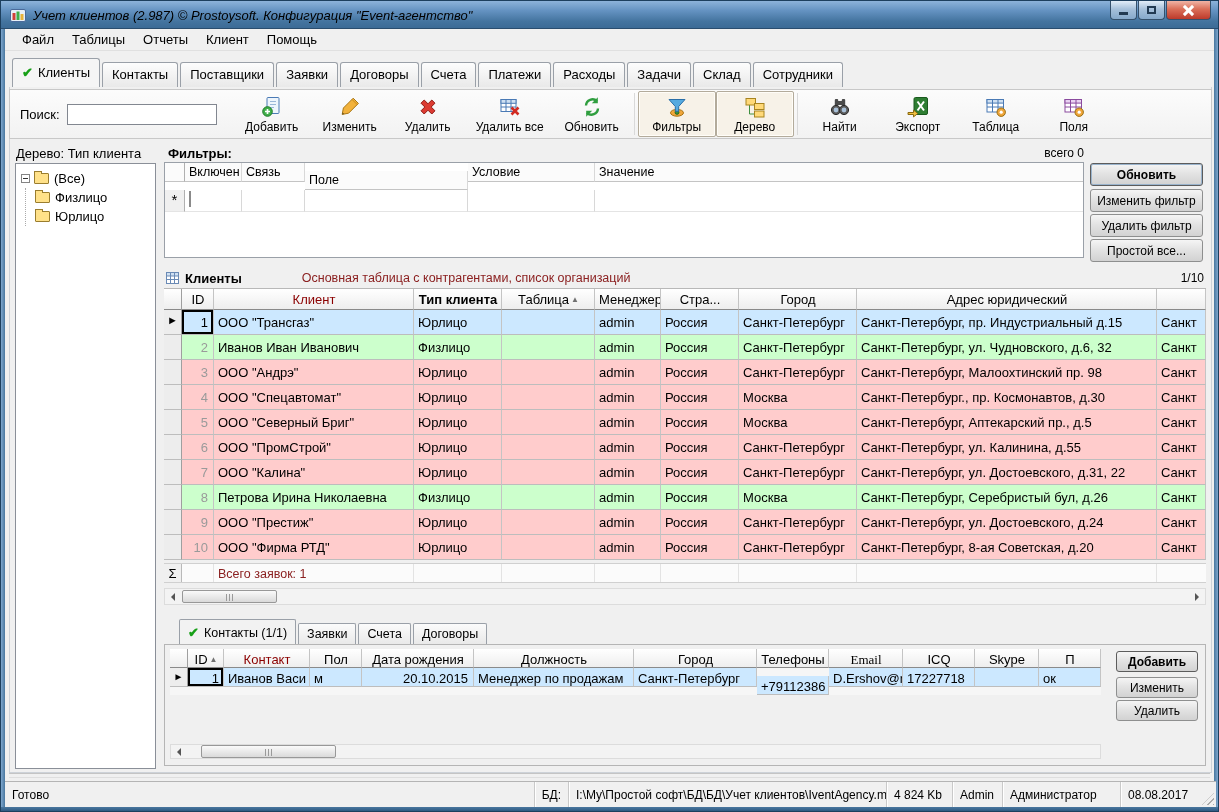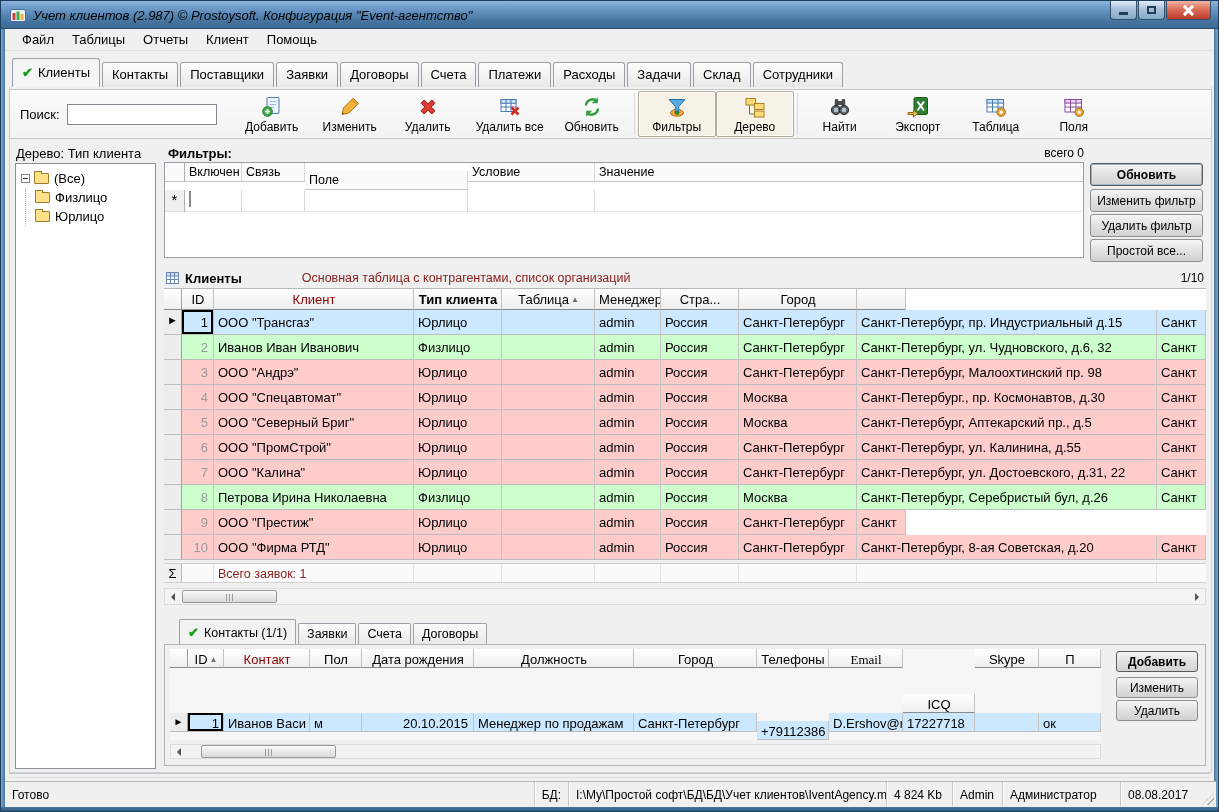--- a/index.html
+++ b/index.html
@@ -378,20 +378,21 @@
   <div class="cgrid" id="cgrid">
       <div class="crow chead">
         <div class="ccell cmark" style="width: 18px;"></div>
         <div class="ccell" style="width: 32px;"><span>ID</span></div>
         <div class="ccell" style="width: 200px;"><span style="color: rgb(139, 0, 0);">Клиент</span></div>
         <div class="ccell" style="width: 88px; font-weight: bold;"><span>Тип клиента</span></div>
         <div class="ccell" style="width: 93px;"><span>Таблица</span><span class="sort">▲</span></div>
         <div class="ccell" style="width: 66px;"><span>Менеджер</span></div>
         <div class="ccell" style="width: 78px;"><span>Стра...</span></div>
         <div class="ccell" style="width: 118px;"><span>Город</span></div>
+        <div class="ccell" style="width: 300px;"><span>Адрес юридический</span></div>
         <div class="ccell" style="width: 49px;"><span></span></div>
       </div>
       <div class="crow">
         <div class="ccell cmark" style="width: 18px;">►</div>
         <div class="ccell cid" style="width: 32px; background: rgb(204, 232, 255); color: rgb(0, 0, 0); box-shadow: rgb(0, 0, 0) 0px 0px 0px 2px inset;">1</div>
         <div class="ccell" style="width: 200px; background: rgb(204, 232, 255);">ООО "Трансгаз"</div>
         <div class="ccell" style="width: 88px; background: rgb(204, 232, 255);">Юрлицо</div>
         <div class="ccell" style="width: 93px; background: rgb(204, 232, 255);"></div>
         <div class="ccell" style="width: 66px; background: rgb(204, 232, 255);">admin</div>
         <div class="ccell" style="width: 78px; background: rgb(204, 232, 255);">Россия</div>
@@ -485,20 +486,21 @@
       </div>
       <div class="crow">
         <div class="ccell cmark" style="width: 18px;"></div>
         <div class="ccell cid" style="width: 32px; background: rgb(255, 204, 204); color: rgb(154, 154, 154);">9</div>
         <div class="ccell" style="width: 200px; background: rgb(255, 204, 204);">ООО "Престиж"</div>
         <div class="ccell" style="width: 88px; background: rgb(255, 204, 204);">Юрлицо</div>
         <div class="ccell" style="width: 93px; background: rgb(255, 204, 204);"></div>
         <div class="ccell" style="width: 66px; background: rgb(255, 204, 204);">admin</div>
         <div class="ccell" style="width: 78px; background: rgb(255, 204, 204);">Россия</div>
         <div class="ccell" style="width: 118px; background: rgb(255, 204, 204);">Санкт-Петербург</div>
+        <div class="ccell" style="width: 300px; background: rgb(255, 204, 204);">Санкт-Петербург, ул. Достоевского, д.24</div>
         <div class="ccell" style="width: 49px; background: rgb(255, 204, 204);">Санкт</div>
       </div>
       <div class="crow">
         <div class="ccell cmark" style="width: 18px;"></div>
         <div class="ccell cid" style="width: 32px; background: rgb(255, 204, 204); color: rgb(154, 154, 154);">10</div>
         <div class="ccell" style="width: 200px; background: rgb(255, 204, 204);">ООО "Фирма РТД"</div>
         <div class="ccell" style="width: 88px; background: rgb(255, 204, 204);">Юрлицо</div>
         <div class="ccell" style="width: 93px; background: rgb(255, 204, 204);"></div>
         <div class="ccell" style="width: 66px; background: rgb(255, 204, 204);">admin</div>
         <div class="ccell" style="width: 78px; background: rgb(255, 204, 204);">Россия</div>
@@ -542,21 +544,21 @@
         <div class="drow dhead">
           <div class="dcell dmark" style="width: 18px;"></div>
           <div class="dcell" style="width: 36px;"><span>ID</span><span class="sort">▲</span></div>
           <div class="dcell" style="width: 86px;"><span style="color: rgb(139, 0, 0);">Контакт</span></div>
           <div class="dcell" style="width: 52px;"><span>Пол</span></div>
           <div class="dcell" style="width: 112px;"><span>Дата рождения</span></div>
           <div class="dcell" style="width: 160px;"><span>Должность</span></div>
           <div class="dcell" style="width: 123px;"><span>Город</span></div>
           <div class="dcell" style="width: 72px;"><span>Телефоны</span></div>
           <div class="dcell" style="width: 74px; font-family: Liberation Serif, serif;"><span>Email</span></div>
-          <div class="dcell" style="width: 72px; margin-top: 45px;"><span>ICQ</span></div>
+          <div class="dcell" style="width: 72px;"><span>ICQ</span></div>
           <div class="dcell" style="width: 64px;"><span>Skype</span></div>
           <div class="dcell" style="width: 62px;"><span>П</span></div>
         </div>
         <div class="drow">
           <div class="dcell dmark" style="width: 18px;">►</div>
           <div class="dcell" style="width: 36px; background: rgb(204, 232, 255); text-align: right; box-shadow: rgb(0, 0, 0) 0px 0px 0px 2px inset; padding-right: 4px;">1</div>
           <div class="dcell" style="width: 86px; background: rgb(204, 232, 255);">Иванов Васи</div>
           <div class="dcell" style="width: 52px; background: rgb(204, 232, 255);">м</div>
           <div class="dcell" style="width: 112px; background: rgb(204, 232, 255); text-align: right; padding-right: 5px;">20.10.2015</div>
           <div class="dcell" style="width: 160px; background: rgb(204, 232, 255);">Менеджер по продажам</div>

